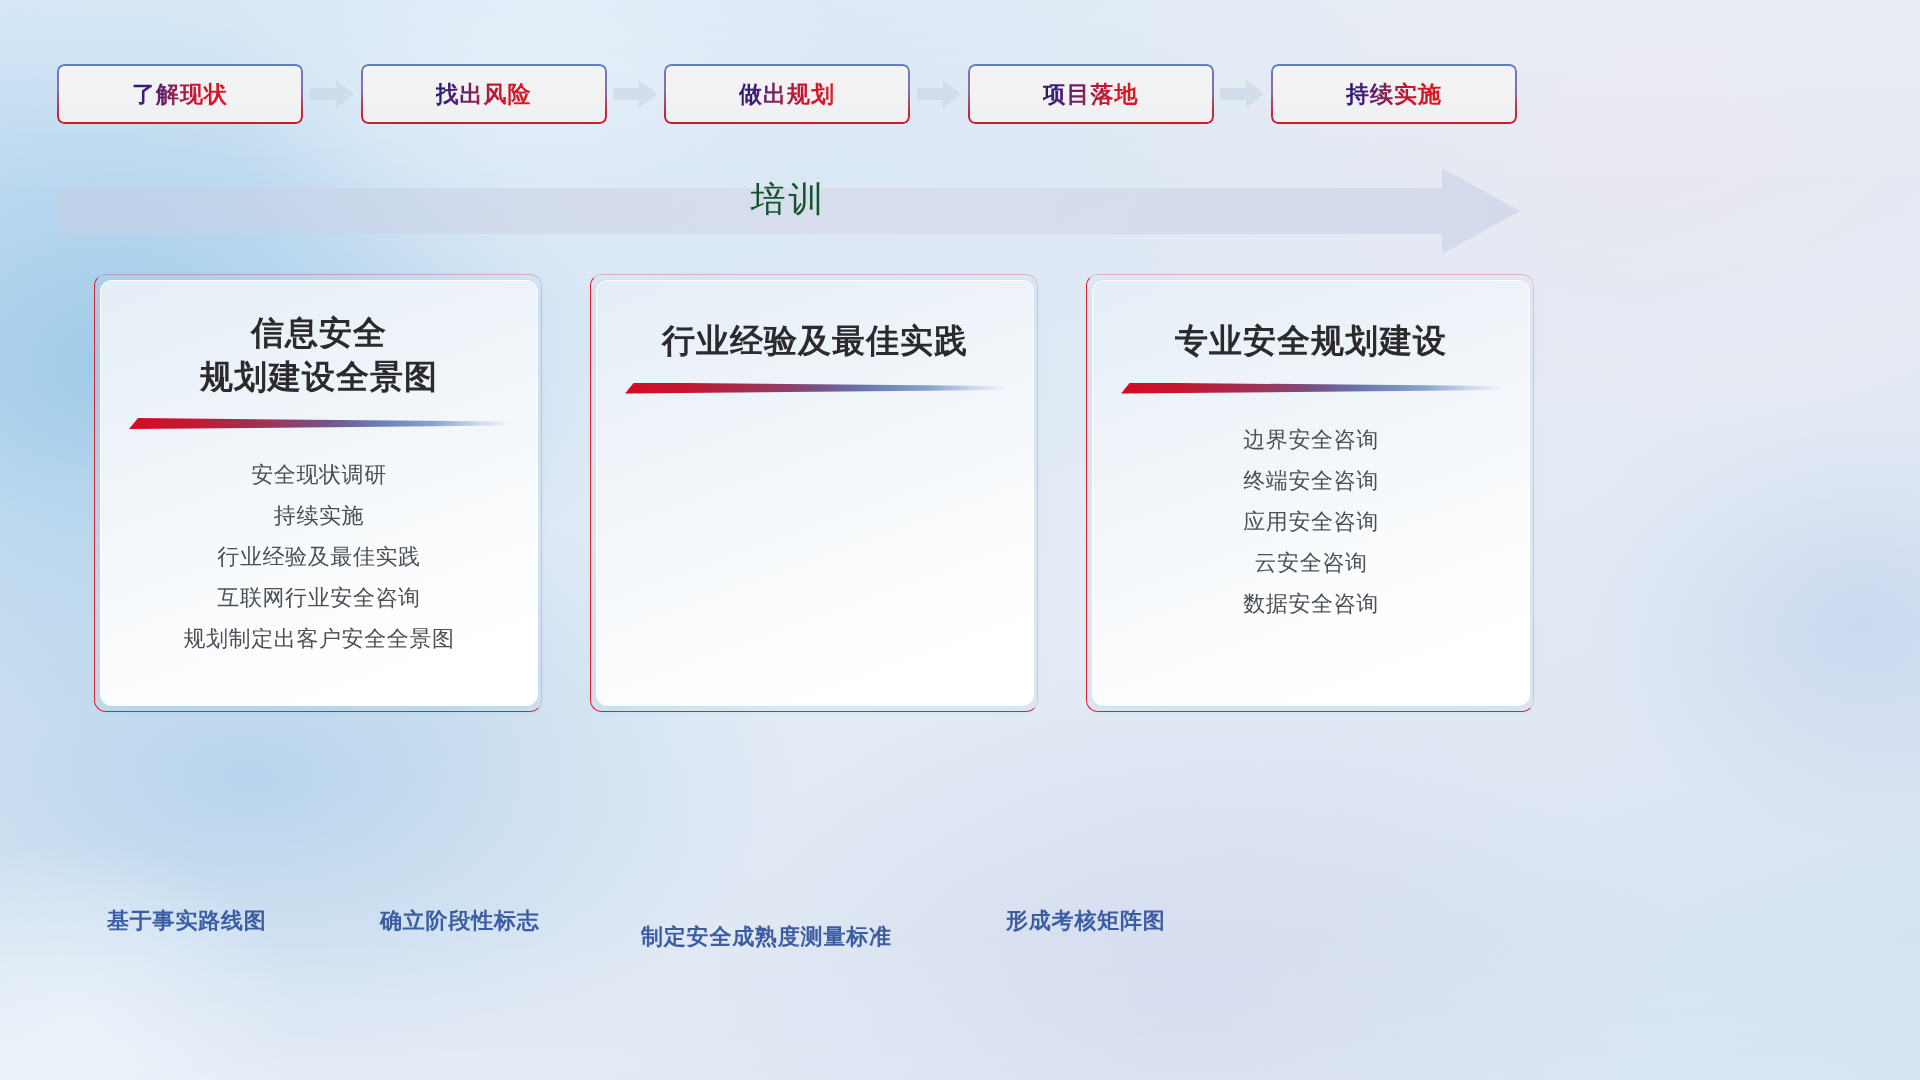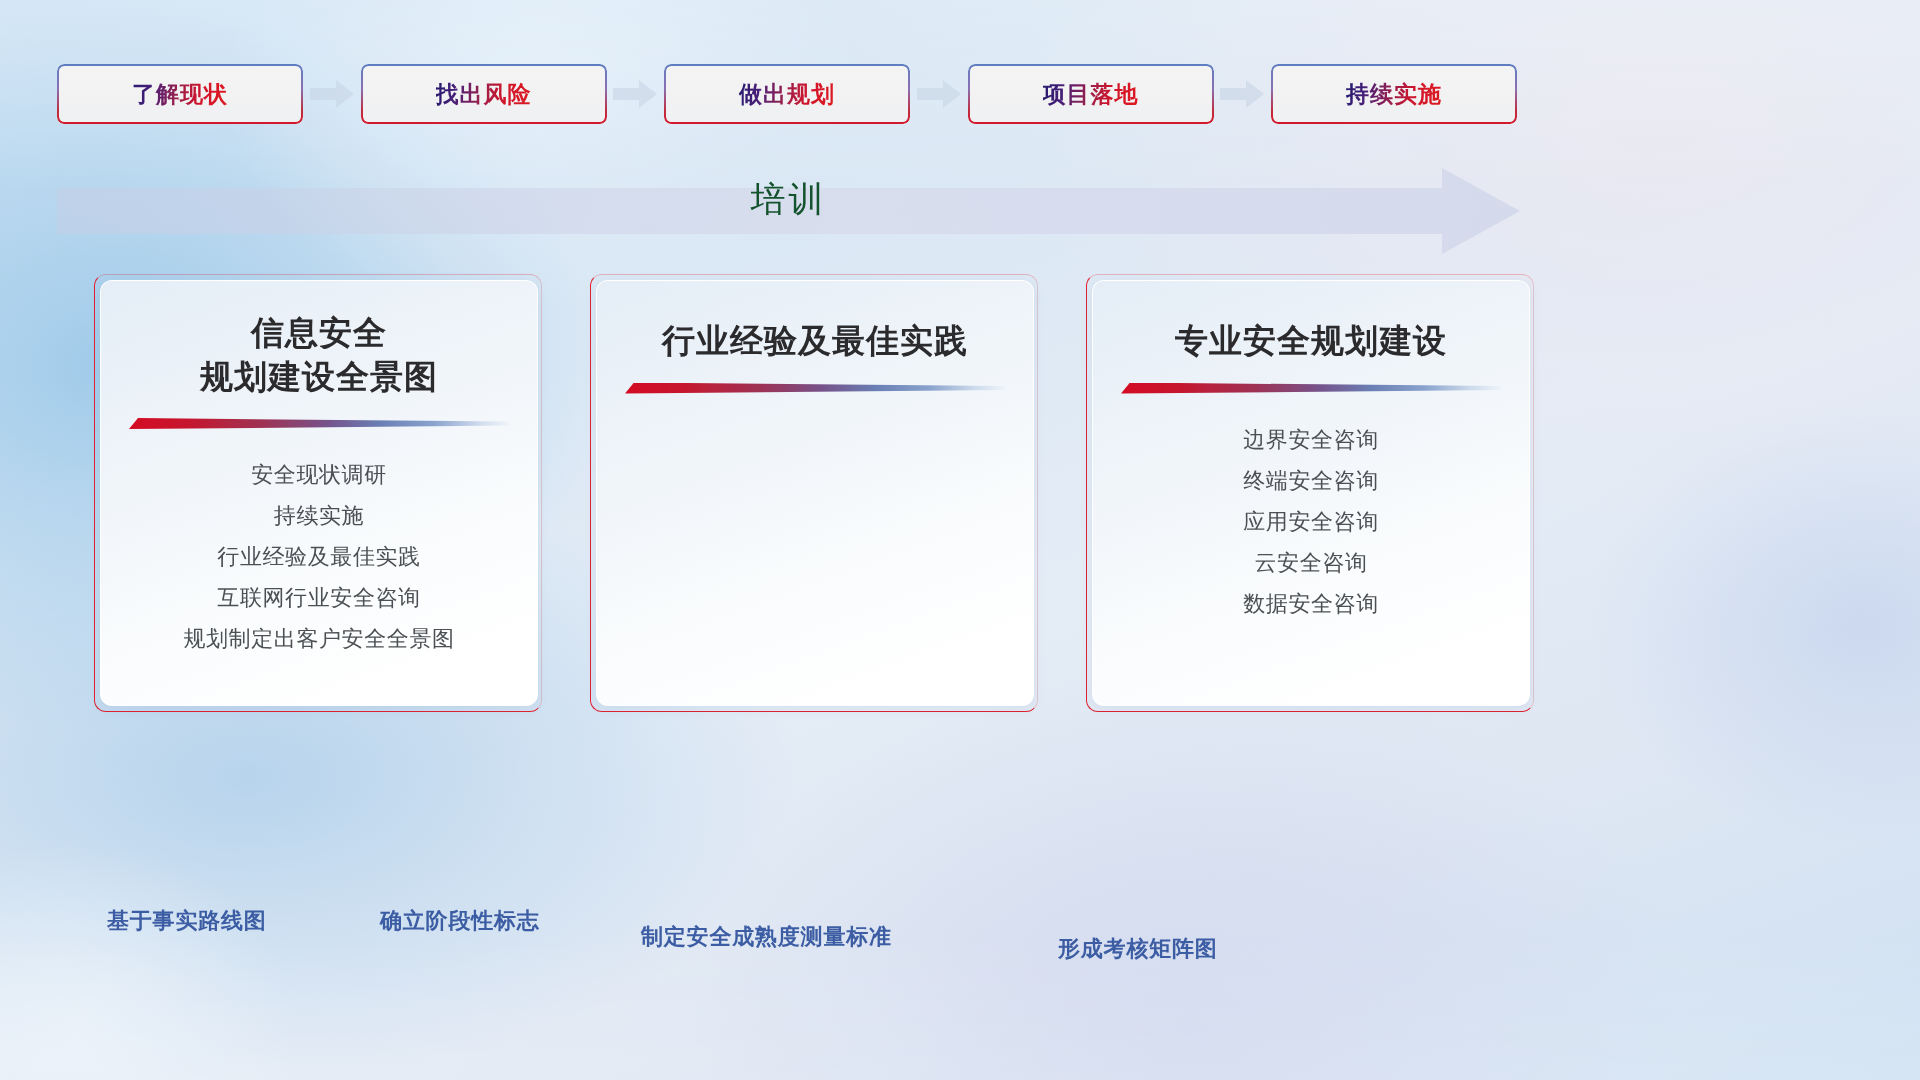--- a/index.html
+++ b/index.html
@@ -219,21 +219,21 @@
     position: absolute;
     font-size: 22px;
     font-weight: 700;
     color: #3c5da3;
     letter-spacing: .8px;
     white-space: nowrap;
   }
   .fn-0 { left: 107px; }
   .fn-1 { left: 380px; }
   .fn-2 { left: 641px; margin-top: 16px; }
-  .fn-3 { left: 1058px; margin-top: 28px; }
+  .fn-3 { left: 1006px; }
 </style>
 </head>
 <body>
 
 <div id="bg">
   <div class="layer bg-base"></div>
   <div class="layer bg-glow-a"></div>
   <div class="layer bg-glow-b"></div>
   <div class="layer bg-glow-c"></div>
   <div class="layer bg-glow-d"></div>

